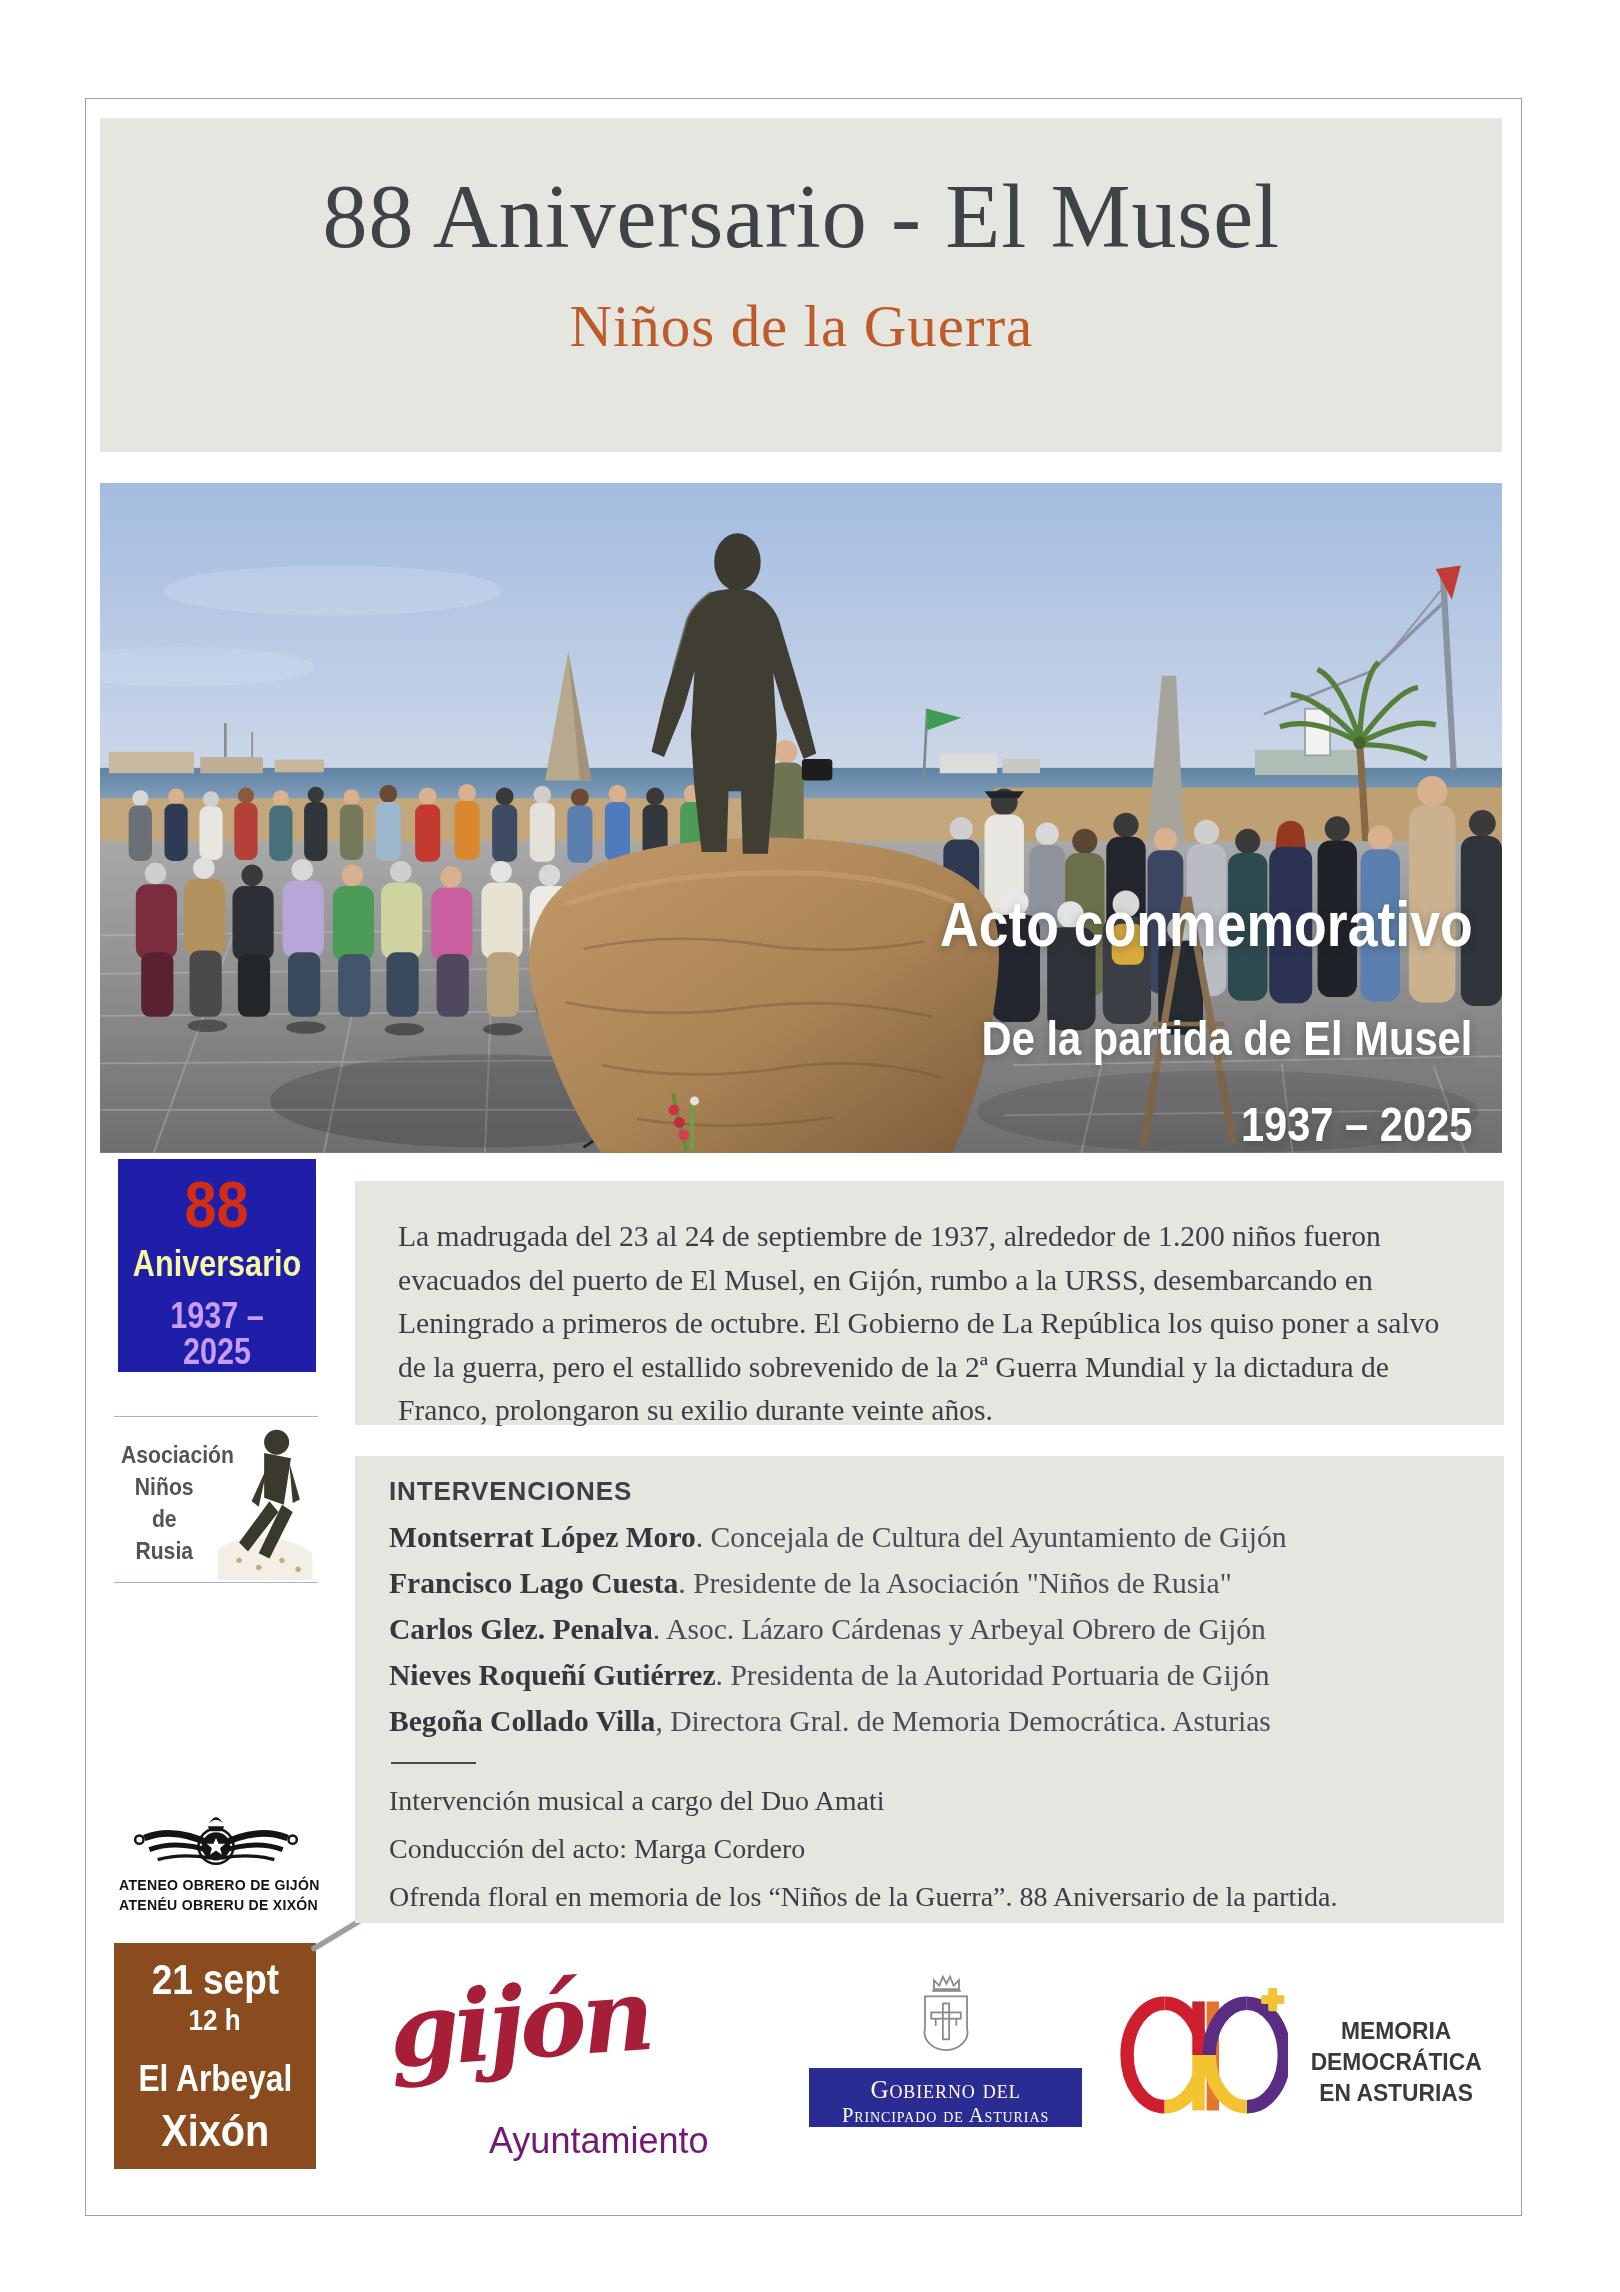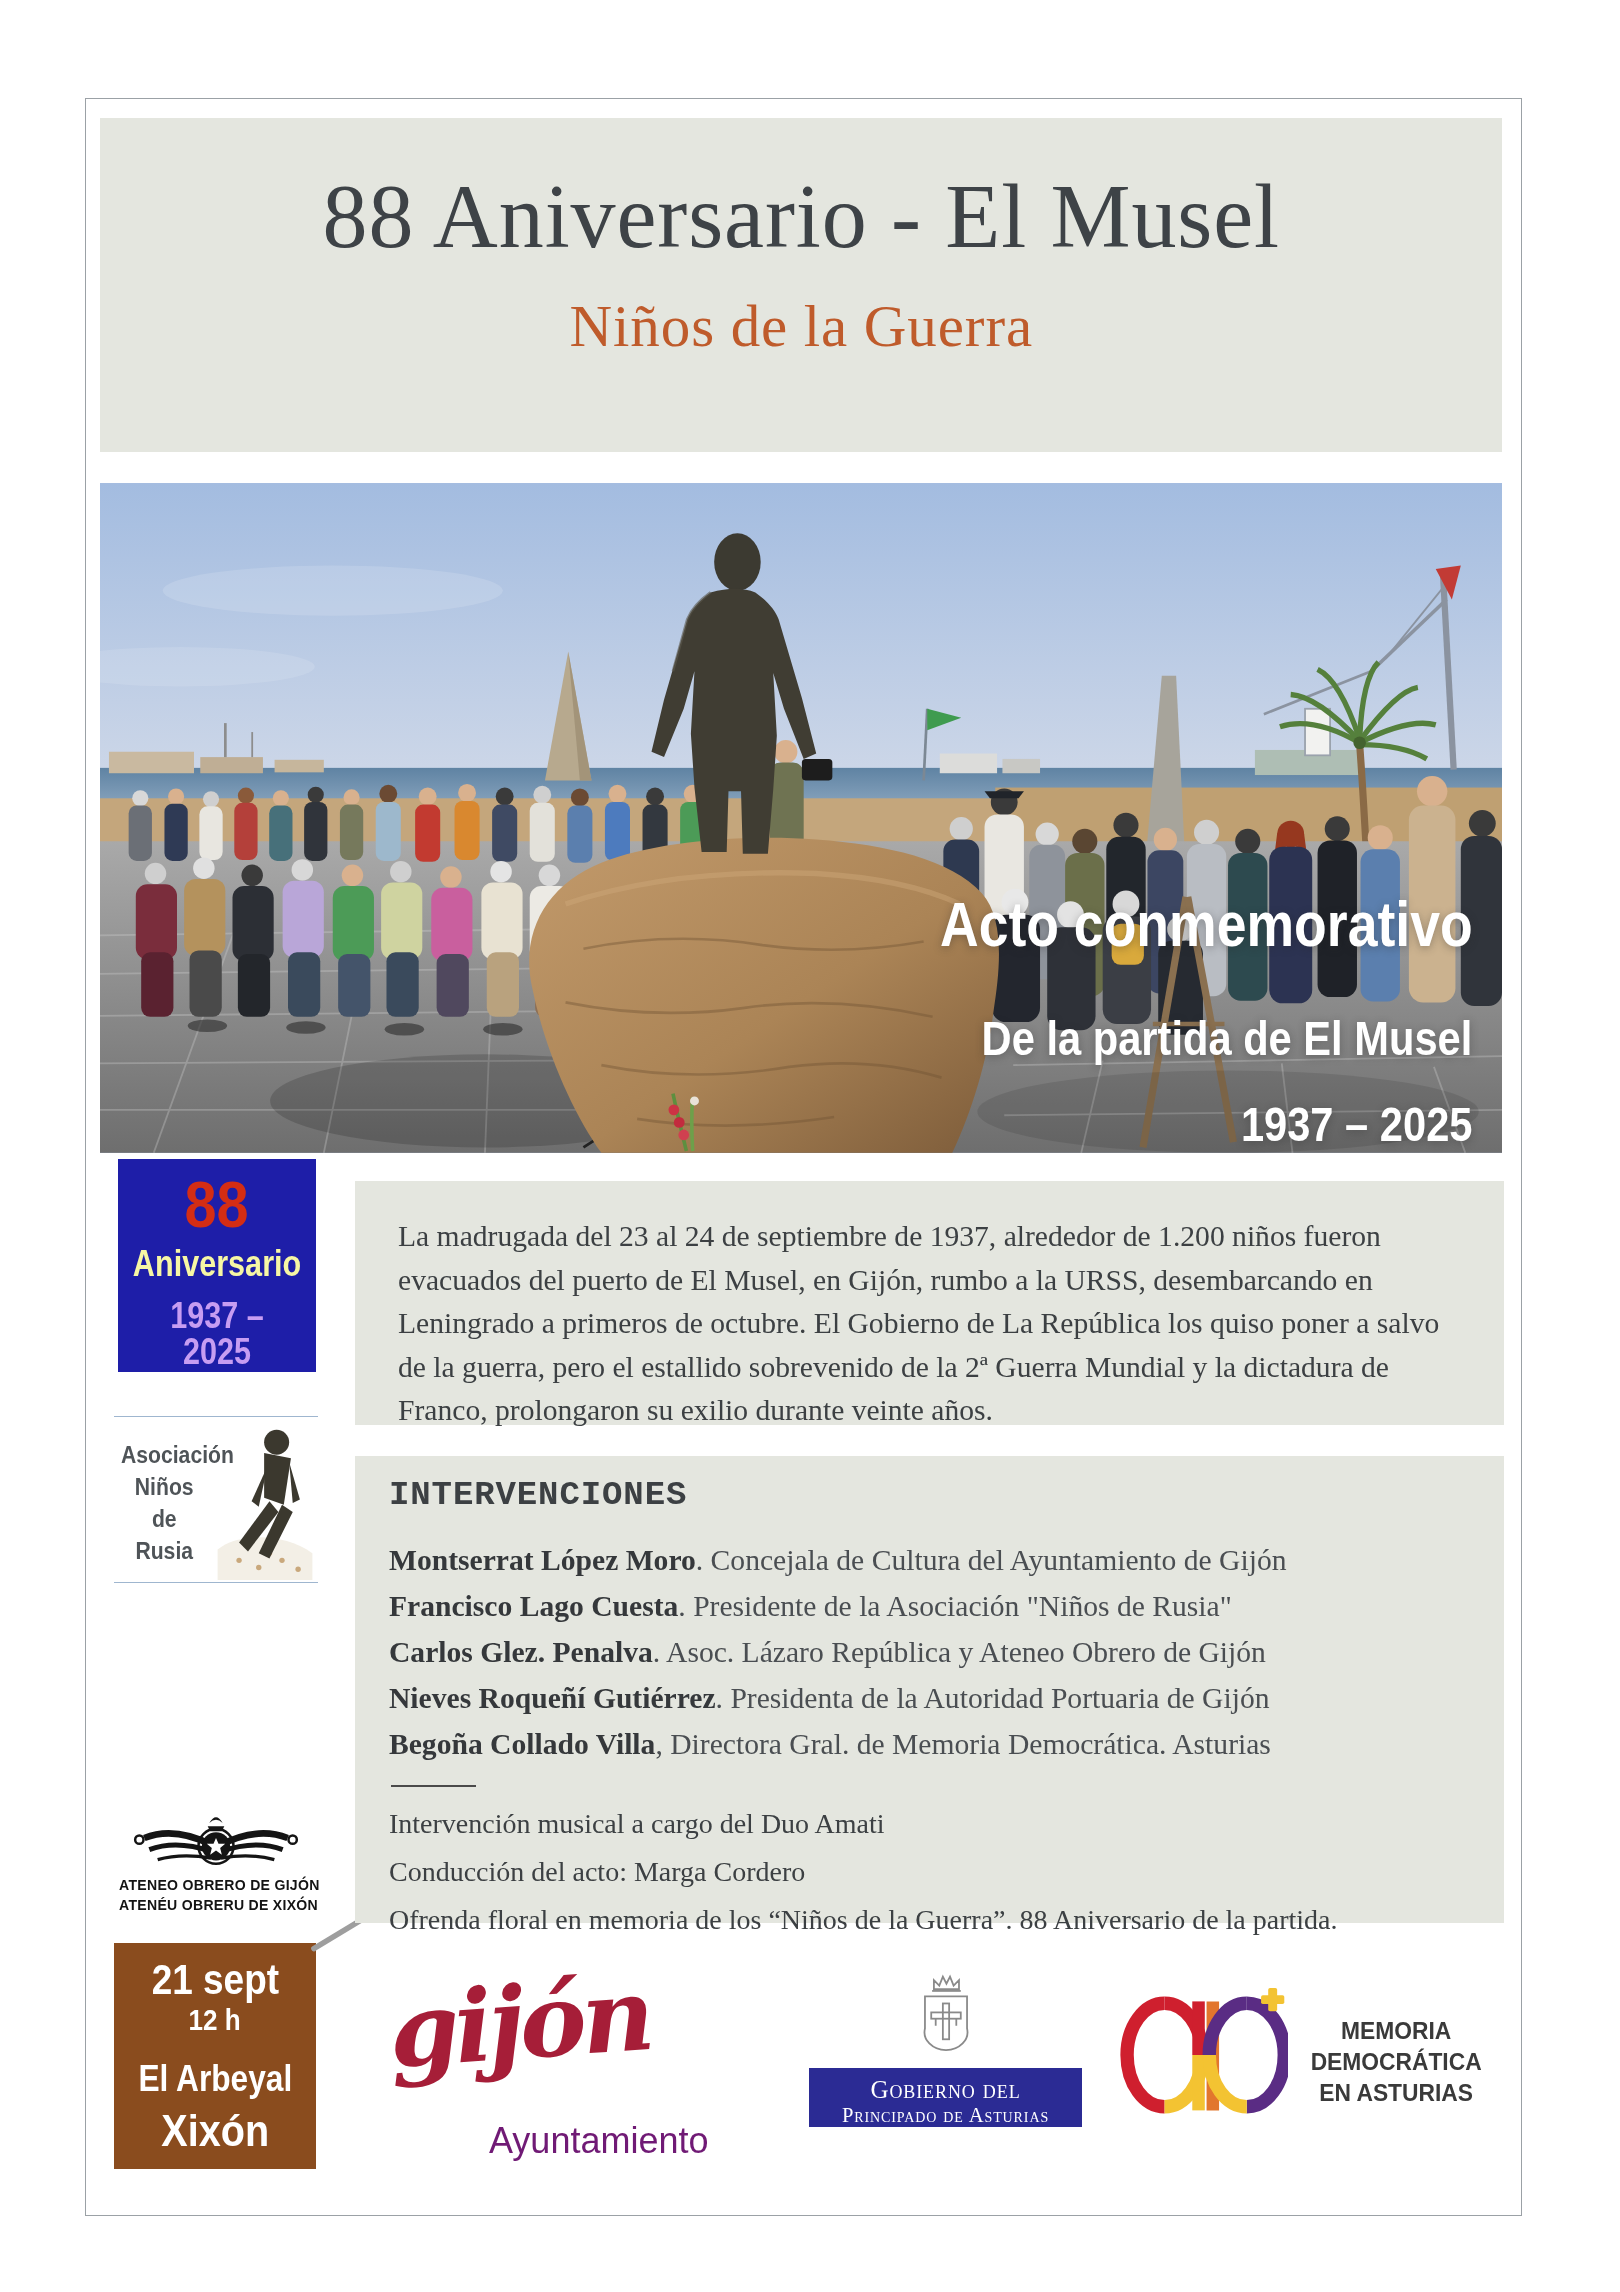--- a/index.html
+++ b/index.html
@@ -60,21 +60,21 @@
   .date-p{display:inline-block;margin-top:27px;font-size:36px;font-weight:bold;transform:scaleX(.88);line-height:1;}
   .date-c{display:inline-block;margin-top:10.7px;font-size:45px;font-weight:bold;transform:scaleX(.88);line-height:1;}
 
   .pointer-svg{position:absolute;left:222px;top:1798px;}
 
   
   .intro-box{position:absolute;left:269px;top:1082px;width:1149px;height:244px;background:var(--panel);box-sizing:border-box;padding:25px 34px;}
   .intro-box p{margin:9px;font-family:"Liberation Serif", serif;font-size:29.6px;line-height:1.47;color:#3c4043;}
 
   .interv-box{position:absolute;left:269px;top:1357px;width:1149px;height:467px;background:var(--panel);box-sizing:border-box;padding:19.7px 34px;}
-  .interv-head{font-family:Liberation Mono, monospace;font-size:34px;color:#3c4043;letter-spacing:0.9px;margin:0 0 23px 0;}
+  .interv-head{font-family:Liberation Sans, sans-serif;font-size:26px;color:#3c4043;letter-spacing:0.9px;margin:0 0 7px 0;}
   .speaker{font-family:"Liberation Serif", serif;font-size:29.6px;line-height:1.56;color:var(--ink-soft);white-space:nowrap;}
   .speaker .name{font-weight:bold;color:#35383b;}
   .interv-divider{width:85px;border:0;border-top:2.7px solid #4a4a4a;margin:18px 0 12.5px 1.8px;}
   .extra{font-family:"Liberation Serif", serif;font-size:28px;line-height:1.72;color:#3c4043;white-space:nowrap;}
 
   
   .gijon-block{position:absolute;left:303px;top:1874px;width:385px;height:206px;}
   .gijon-script{font-family:"DejaVu Serif", serif;font-style:italic;font-weight:bold;font-size:100px;color:var(--crimson);letter-spacing:-4.5px;transform:rotate(-4deg);display:inline-block;line-height:1;}
   .gijon-caption{position:absolute;left:100px;top:147px;font-size:36px;color:#701a75;}
 
@@ -525,21 +525,21 @@
     </svg>
 
     <section class="intro-box">
       <p>La madrugada del 23 al 24 de septiembre de 1937, alrededor de 1.200 niños fueron evacuados del puerto de El Musel, en Gijón, rumbo a la URSS, desembarcando en Leningrado a primeros de octubre. El Gobierno de La República los quiso poner a salvo de la guerra, pero el estallido sobrevenido de la 2ª Guerra Mundial y la dictadura de Franco, prolongaron su exilio durante veinte años.</p>
     </section>
 
     <section class="interv-box">
       <h3 class="interv-head">INTERVENCIONES</h3>
       <div class="speaker"><span class="name">Montserrat López Moro</span><span>. Concejala de Cultura del Ayuntamiento de Gijón</span></div>
       <div class="speaker"><span class="name">Francisco Lago Cuesta</span><span>. Presidente de la Asociación "Niños de Rusia"</span></div>
-      <div class="speaker"><span class="name">Carlos Glez. Penalva</span><span>. Asoc. Lázaro República y Ateneo Obrero de Gijón</span></div>
+      <div class="speaker"><span class="name">Carlos Glez. Penalva</span><span>. Asoc. Lázaro Cárdenas y Arbeyal Obrero de Gijón</span></div>
       <div class="speaker"><span class="name">Nieves Roqueñí Gutiérrez</span><span>. Presidenta de la Autoridad Portuaria de Gijón</span></div>
       <div class="speaker"><span class="name">Begoña Collado Villa</span><span>, Directora Gral. de Memoria Democrática. Asturias</span></div>
       <hr class="interv-divider">
       <div class="extra">Intervención musical a cargo del Duo Amati</div>
       <div class="extra">Conducción del acto: Marga Cordero</div>
       <div class="extra">Ofrenda floral en memoria de los “Niños de la Guerra”. 88 Aniversario de la partida.</div>
     </section>
 
     <div class="gijon-block">
       <span class="gijon-script">gijón</span>

